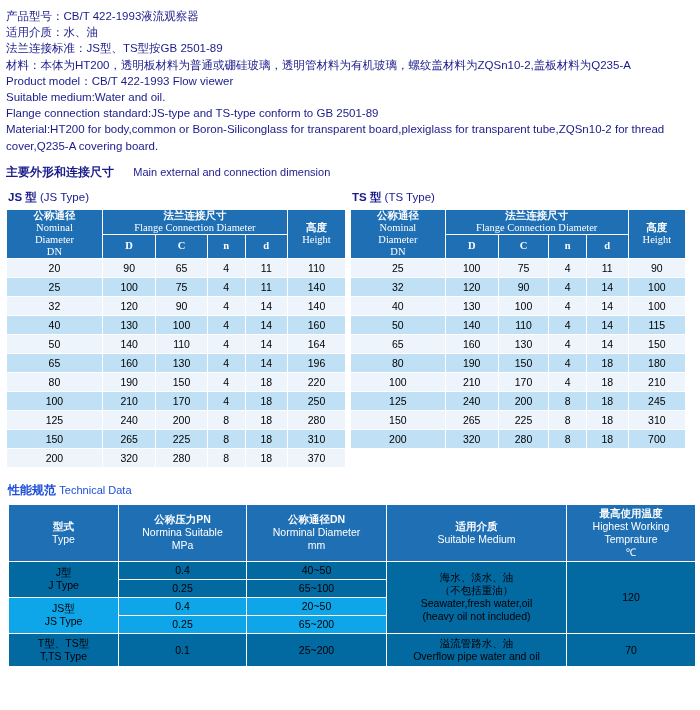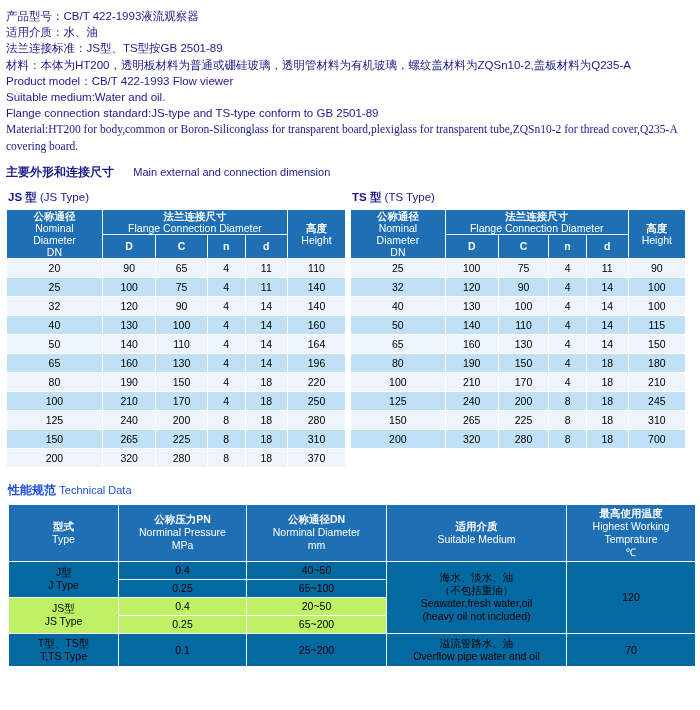--- a/index.html
+++ b/index.html
@@ -8,21 +8,21 @@
     width: 700px; height: 710px;
     background: #ffffff;
     font-family: "Liberation Sans", sans-serif;
   }
   body { position: relative; overflow: hidden; }
 
   .page { padding: 8px 6px 0 6px; }
 
   .spec-lines { color: #1a1a8c; font-size: 11.5px; line-height: 16.2px; }
   .spec-lines .ln { white-space: nowrap; }
-  .spec-lines .ln.wrap { white-space: normal; font-family: Liberation Serif, serif; }
+  .spec-lines .ln.wrap { white-space: normal; }
 
   .section-title {
     margin-top: 10px;
     font-size: 12px;
     color: #1a1a8c;
     font-weight: bold;
   }
   .section-title .en { font-weight: normal; font-size: 11px; margin-left: 16px; }
 
   .tbl-heading {
@@ -49,20 +49,21 @@
     text-align: center;
     padding: 0;
     height: 19px;
   }
   table.dim thead th {
     background: #1f6fb5;
     color: #ffffff;
     font-weight: bold;
     font-size: 10.5px;
     line-height: 12px;
+    font-family: Liberation Serif, serif;
   }
   table.dim thead th.tall { height: 46px; }
   table.dim thead th.sub { height: 24px; }
   table.dim tbody td { background: #eef4fb; }
   table.dim tbody tr.alt td { background: #bfe0f5; }
   table.dim tbody td.first { background: #eef4fb; text-align: center; }
   table.dim tbody tr.alt td.first { background: #bfe0f5; }
 
   .cn { display: block; }
   .en2 { display: block; font-weight: normal; }
@@ -88,21 +89,21 @@
     padding: 2px 3px;
   }
   table.tech thead th {
     background: #1f6fb5;
     color: #fff;
     font-weight: bold;
     height: 54px;
     line-height: 13px;
   }
   table.tech tbody td { background: #0369a1; height: 18px; }
-  table.tech tbody tr.alt td { background: #bef264; }
+  table.tech tbody tr.alt td { background: #0ea5e9; }
   table.tech td.med { line-height: 13px; padding: 3px 11px; }
   table.tech td.type { line-height: 13px; }
 </style>
 </head>
 <body>
 
 <div class="page">
 
   <div class="spec-lines">
     <div class="ln">产品型号：CB/T 422-1993液流观察器</div>
@@ -369,21 +370,21 @@
 
   <table class="tech">
     <thead>
       <tr>
         <th style="width:110px">
           <span class="cn">型式</span>
           <span class="en2">Type</span>
         </th>
         <th style="width:128px">
           <span class="cn">公称压力PN</span>
-          <span class="en2">Norminal Pressure</span>
+          <span class="en2">Normina Suitable</span>
           <span class="en2">MPa</span>
         </th>
         <th style="width:140px">
           <span class="cn">公称通径DN</span>
           <span class="en2">Norminal Diameter</span>
           <span class="en2">mm</span>
         </th>
         <th style="width:180px">
           <span class="cn">适用介质</span>
           <span class="en2">Suitable Medium</span>

